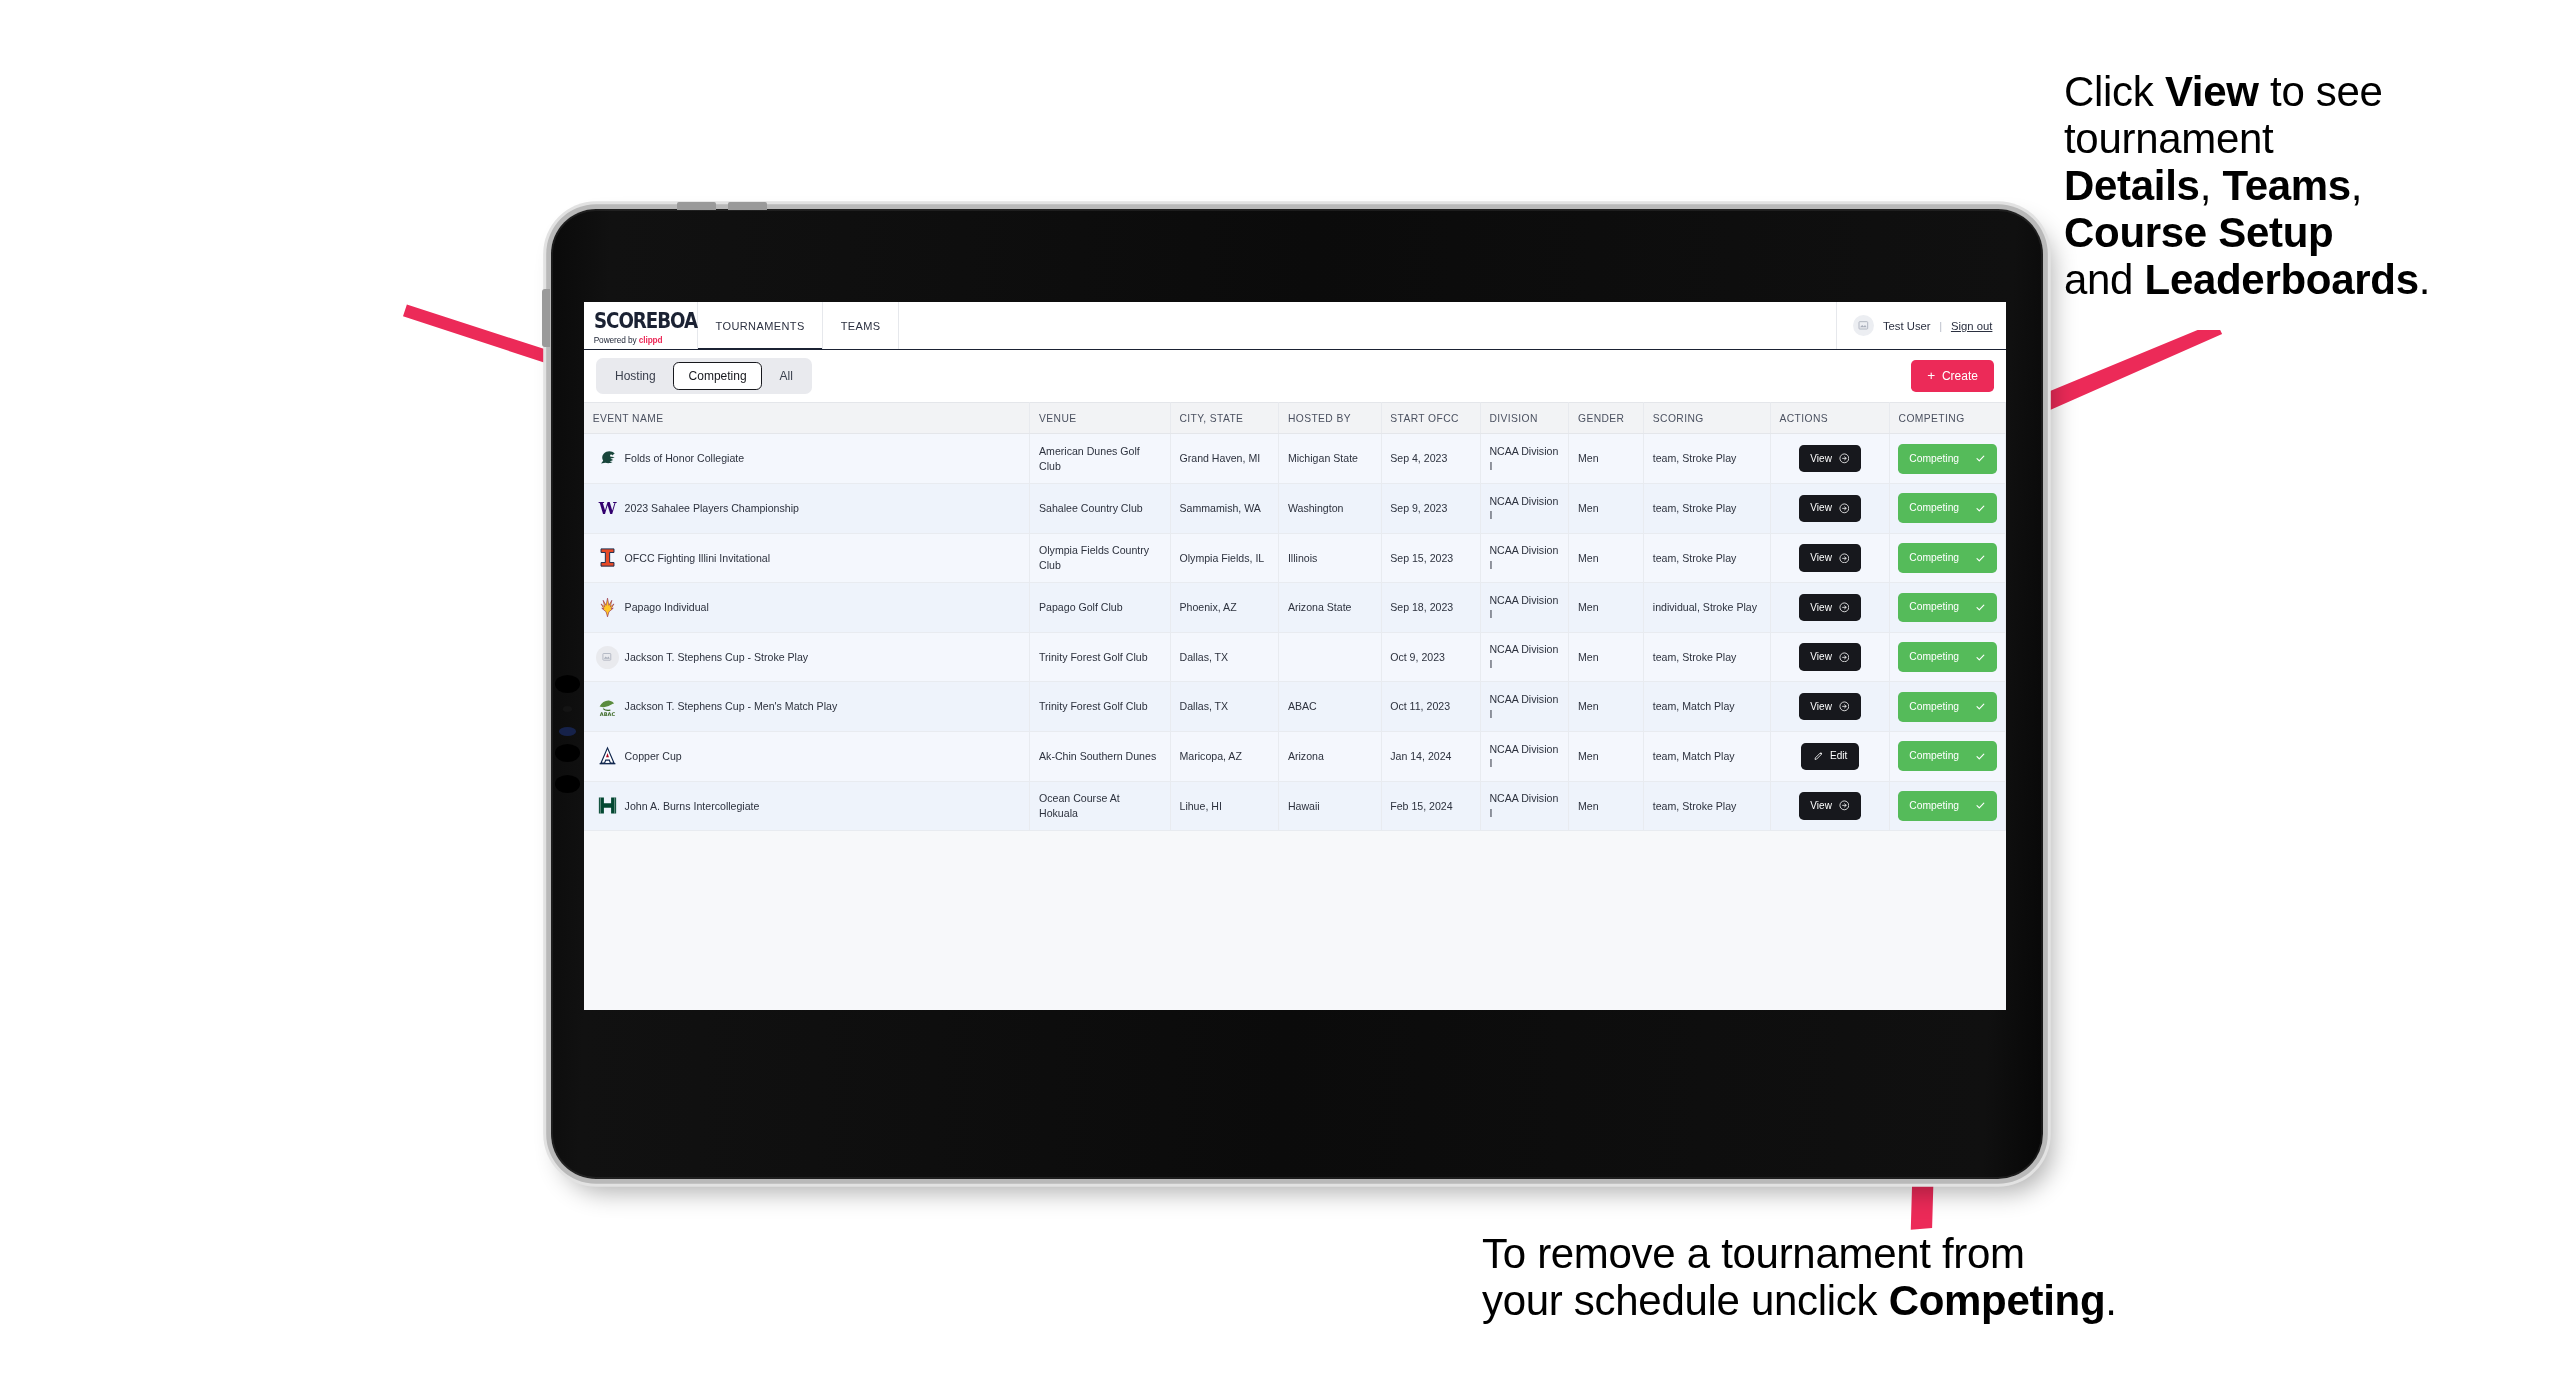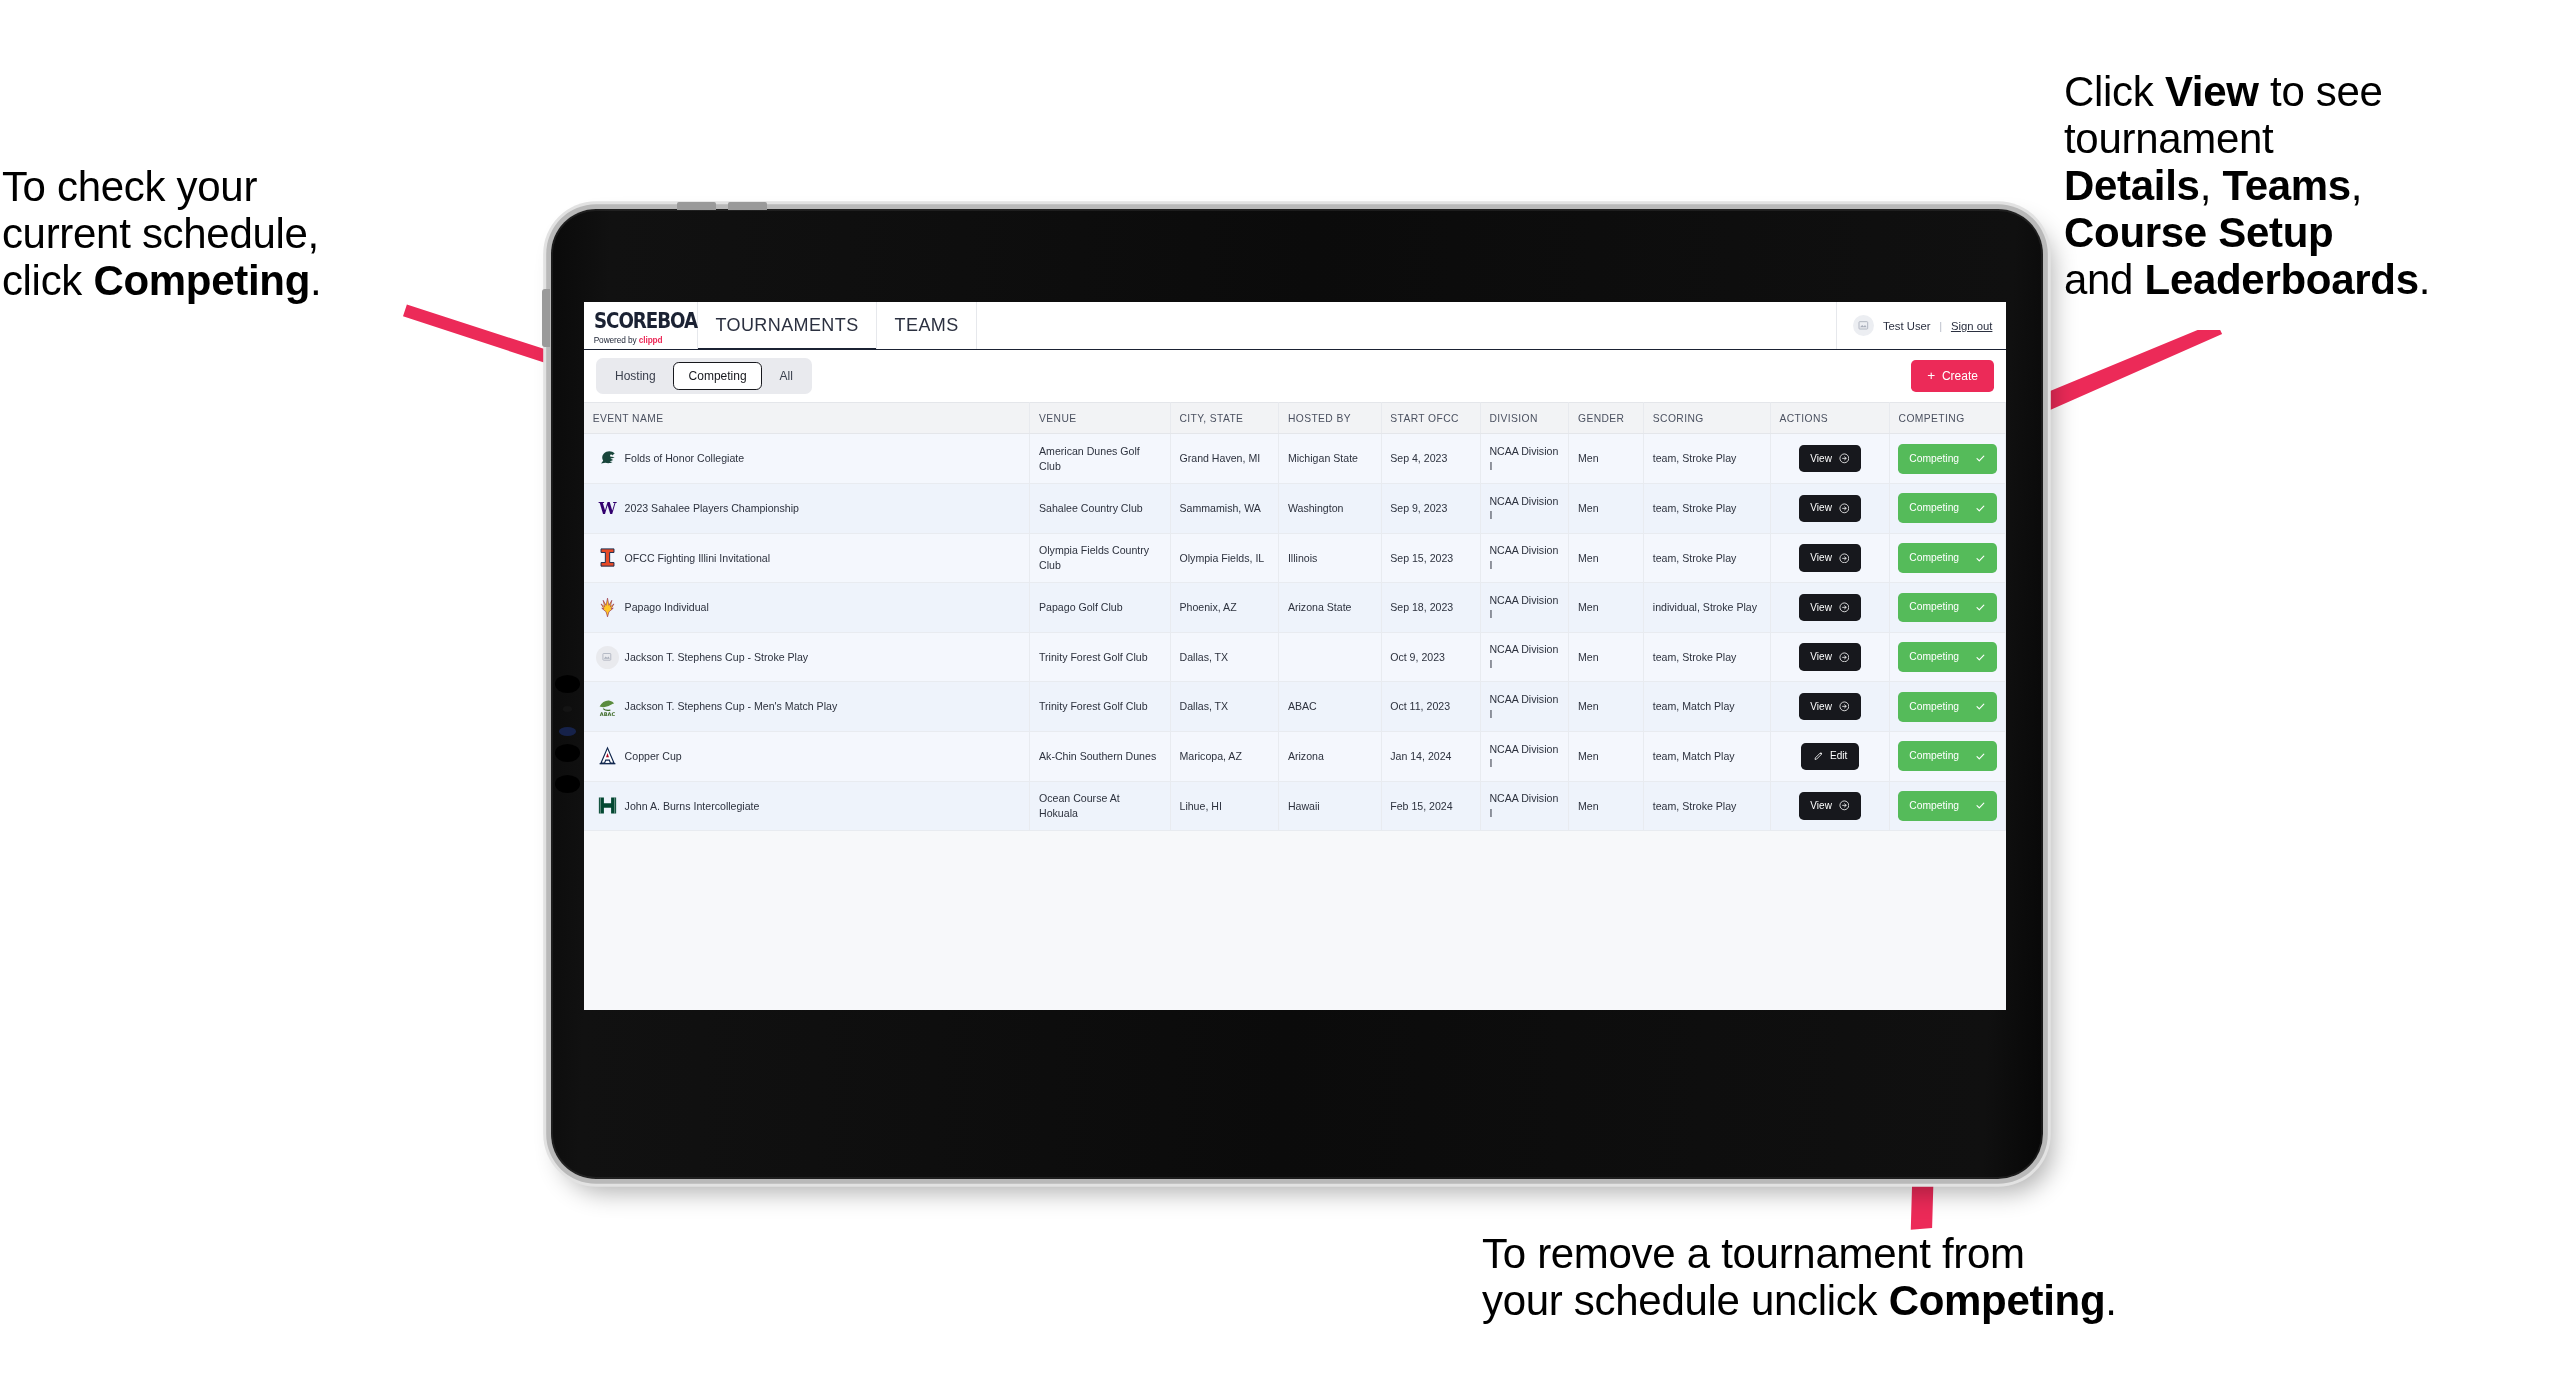--- a/index.html
+++ b/index.html
@@ -86,21 +86,21 @@
     color: #1b2233; transform: scaleY(1.16) scaleX(.96); transform-origin: left center;
     line-height: 1;
   }
   #logo-sub {
     font-size: 8.3px; color: #1b2233; margin-top: 4.8px; white-space: nowrap;
     letter-spacing: -0.1px;
   }
   #logo-sub .brand { color:#ec2a58; font-weight:700; }
   .navtab {
     display: flex; align-items: center; justify-content: center;
-    padding: 0 17.5px; font-size: 18px; letter-spacing: 0.4px;
+    padding: 0 17.5px; font-size: 11px; letter-spacing: 0.4px;
     color: #2b3040; border-right: 1px solid #e6e8ec;
     cursor: pointer; position: relative; background:#fff;
   }
   .navtab.active::after {
     content:''; position:absolute; left:0; right:0; bottom:-1.9px; height:2.9px; background:#1b2233;
   }
   #navspacer { flex: 1; border-right: 1px solid #e6e8ec; }
   #user-area {
     display:flex; align-items:center; gap:8.7px; padding: 0 13.6px 0 15.5px;
     font-size: 11.3px; color:#2b3040;
@@ -179,23 +179,20 @@
     gap:9.7px; cursor:pointer;
   }
   td.actions-cell { text-align:center; }
   td.compete-cell { padding: 7.8px 7.8px; }
 </style>
 </head>
 <body>
 
 <div id="stage">
 
-  <div class="callout" id="callout-left"><span>To check your
-current schedule,
-click </span><b>Competing</b><span>.</span></div>
 
   <div class="callout" id="callout-right"><span>Click </span><b>View</b><span> to see
 tournament
 </span><b>Details</b><span>, </span><b>Teams</b><span>,
 </span><b>Course Setup</b><span>
 and </span><b>Leaderboards</b><span>.</span></div>
 
   <div class="callout" id="callout-bottom"><span>To remove a tournament from
 your schedule unclick </span><b>Competing</b><span>.</span></div>
 

